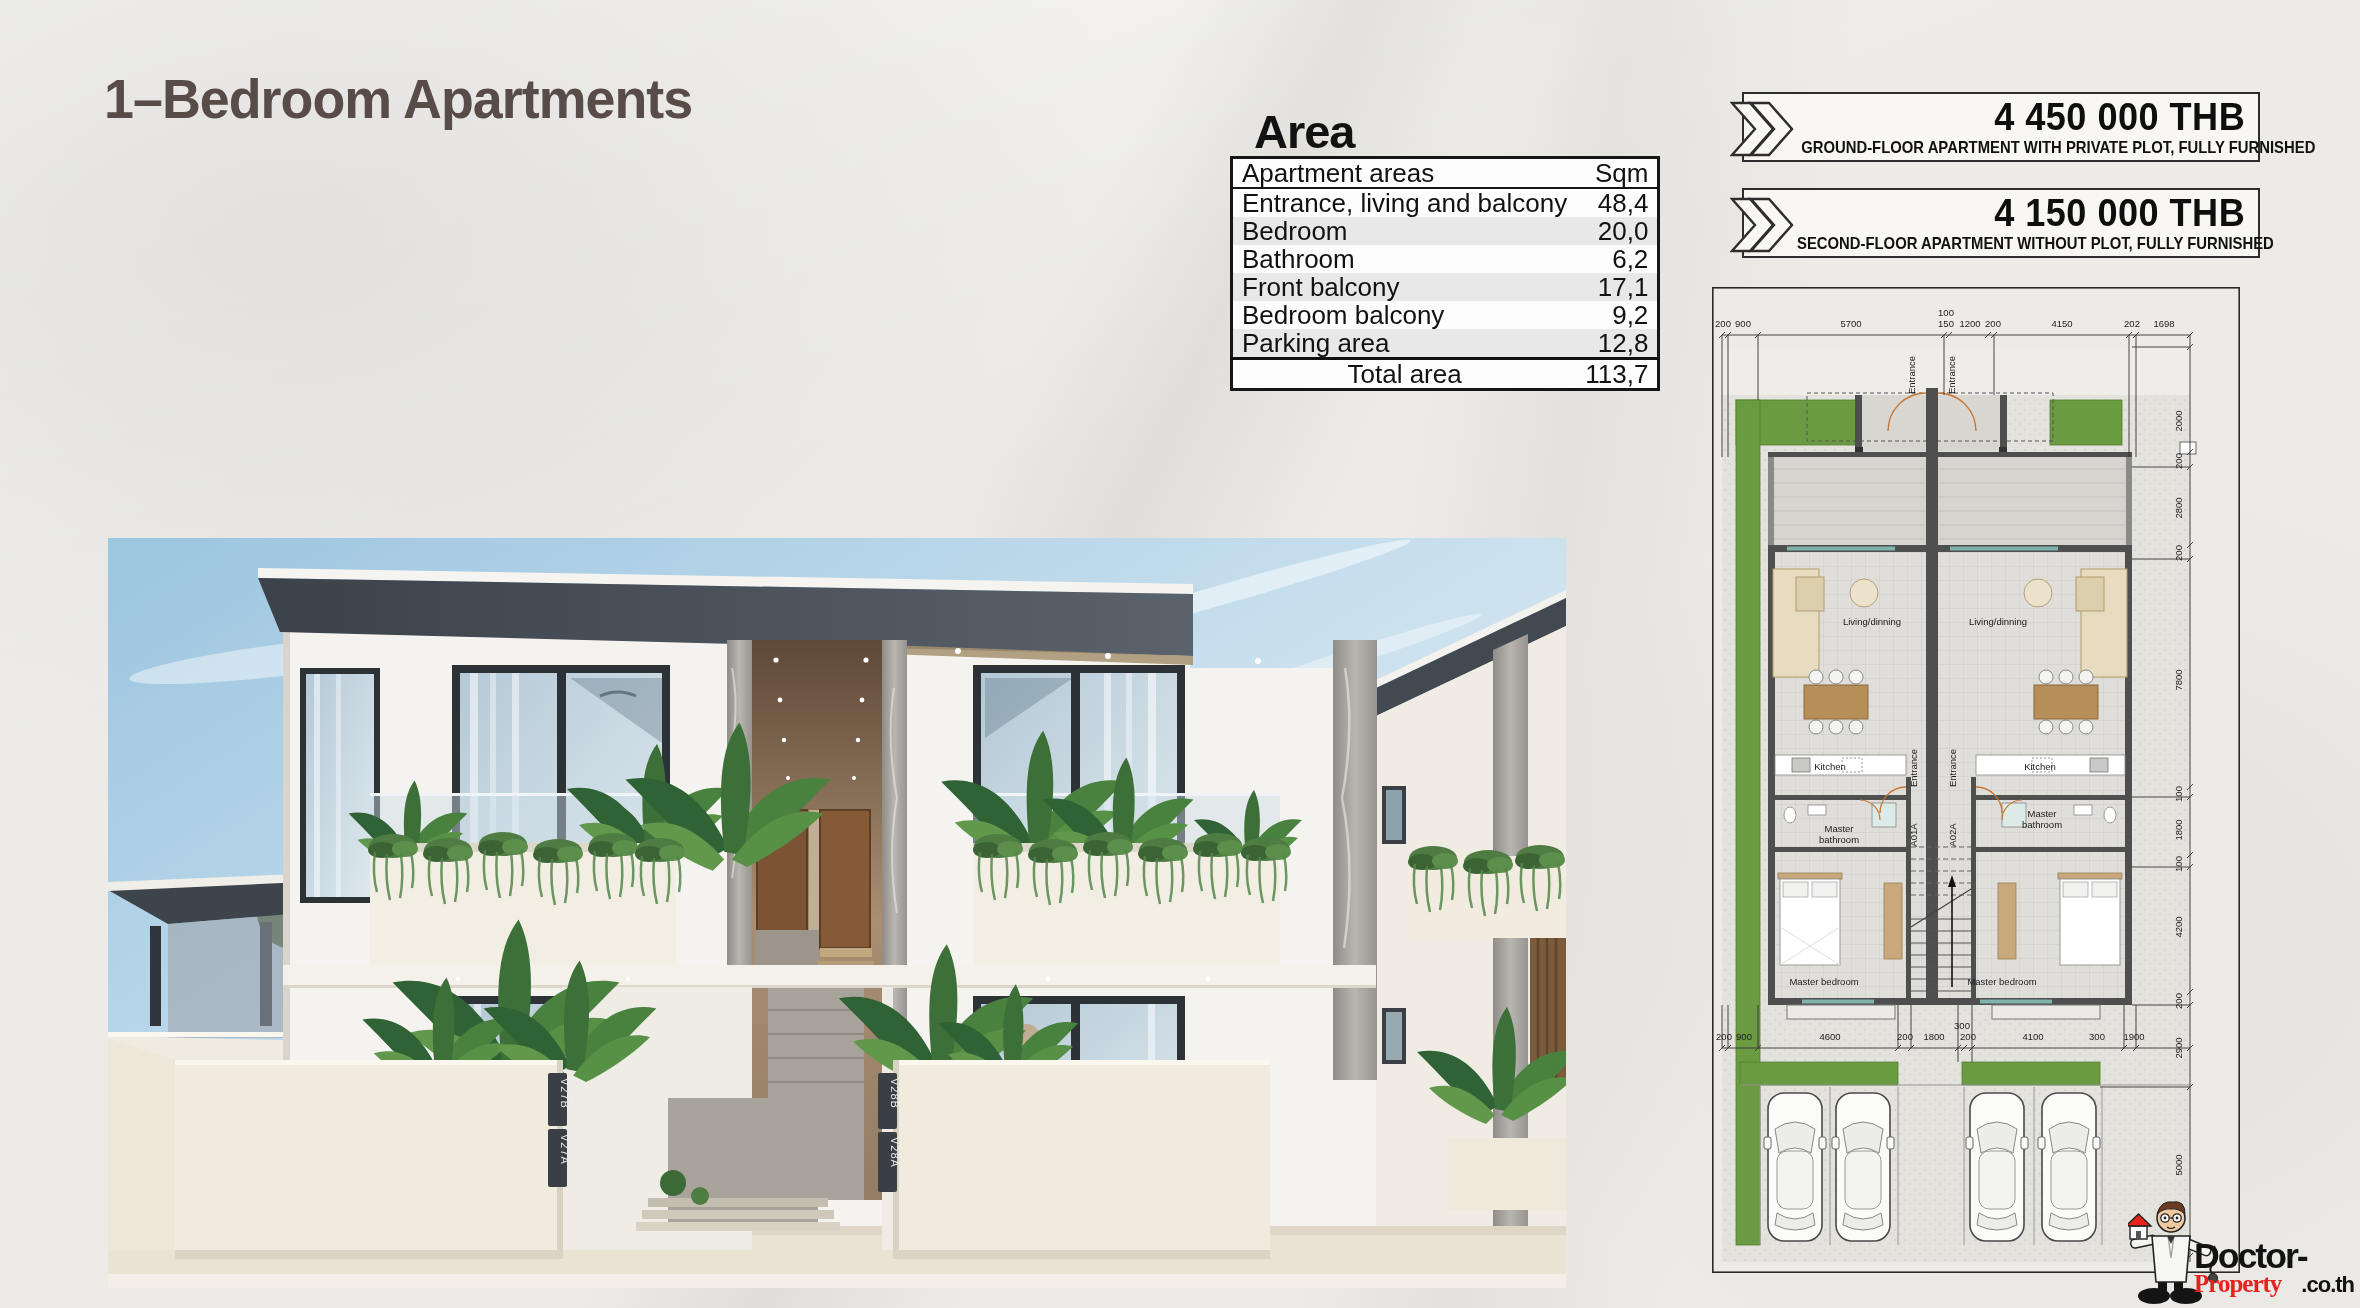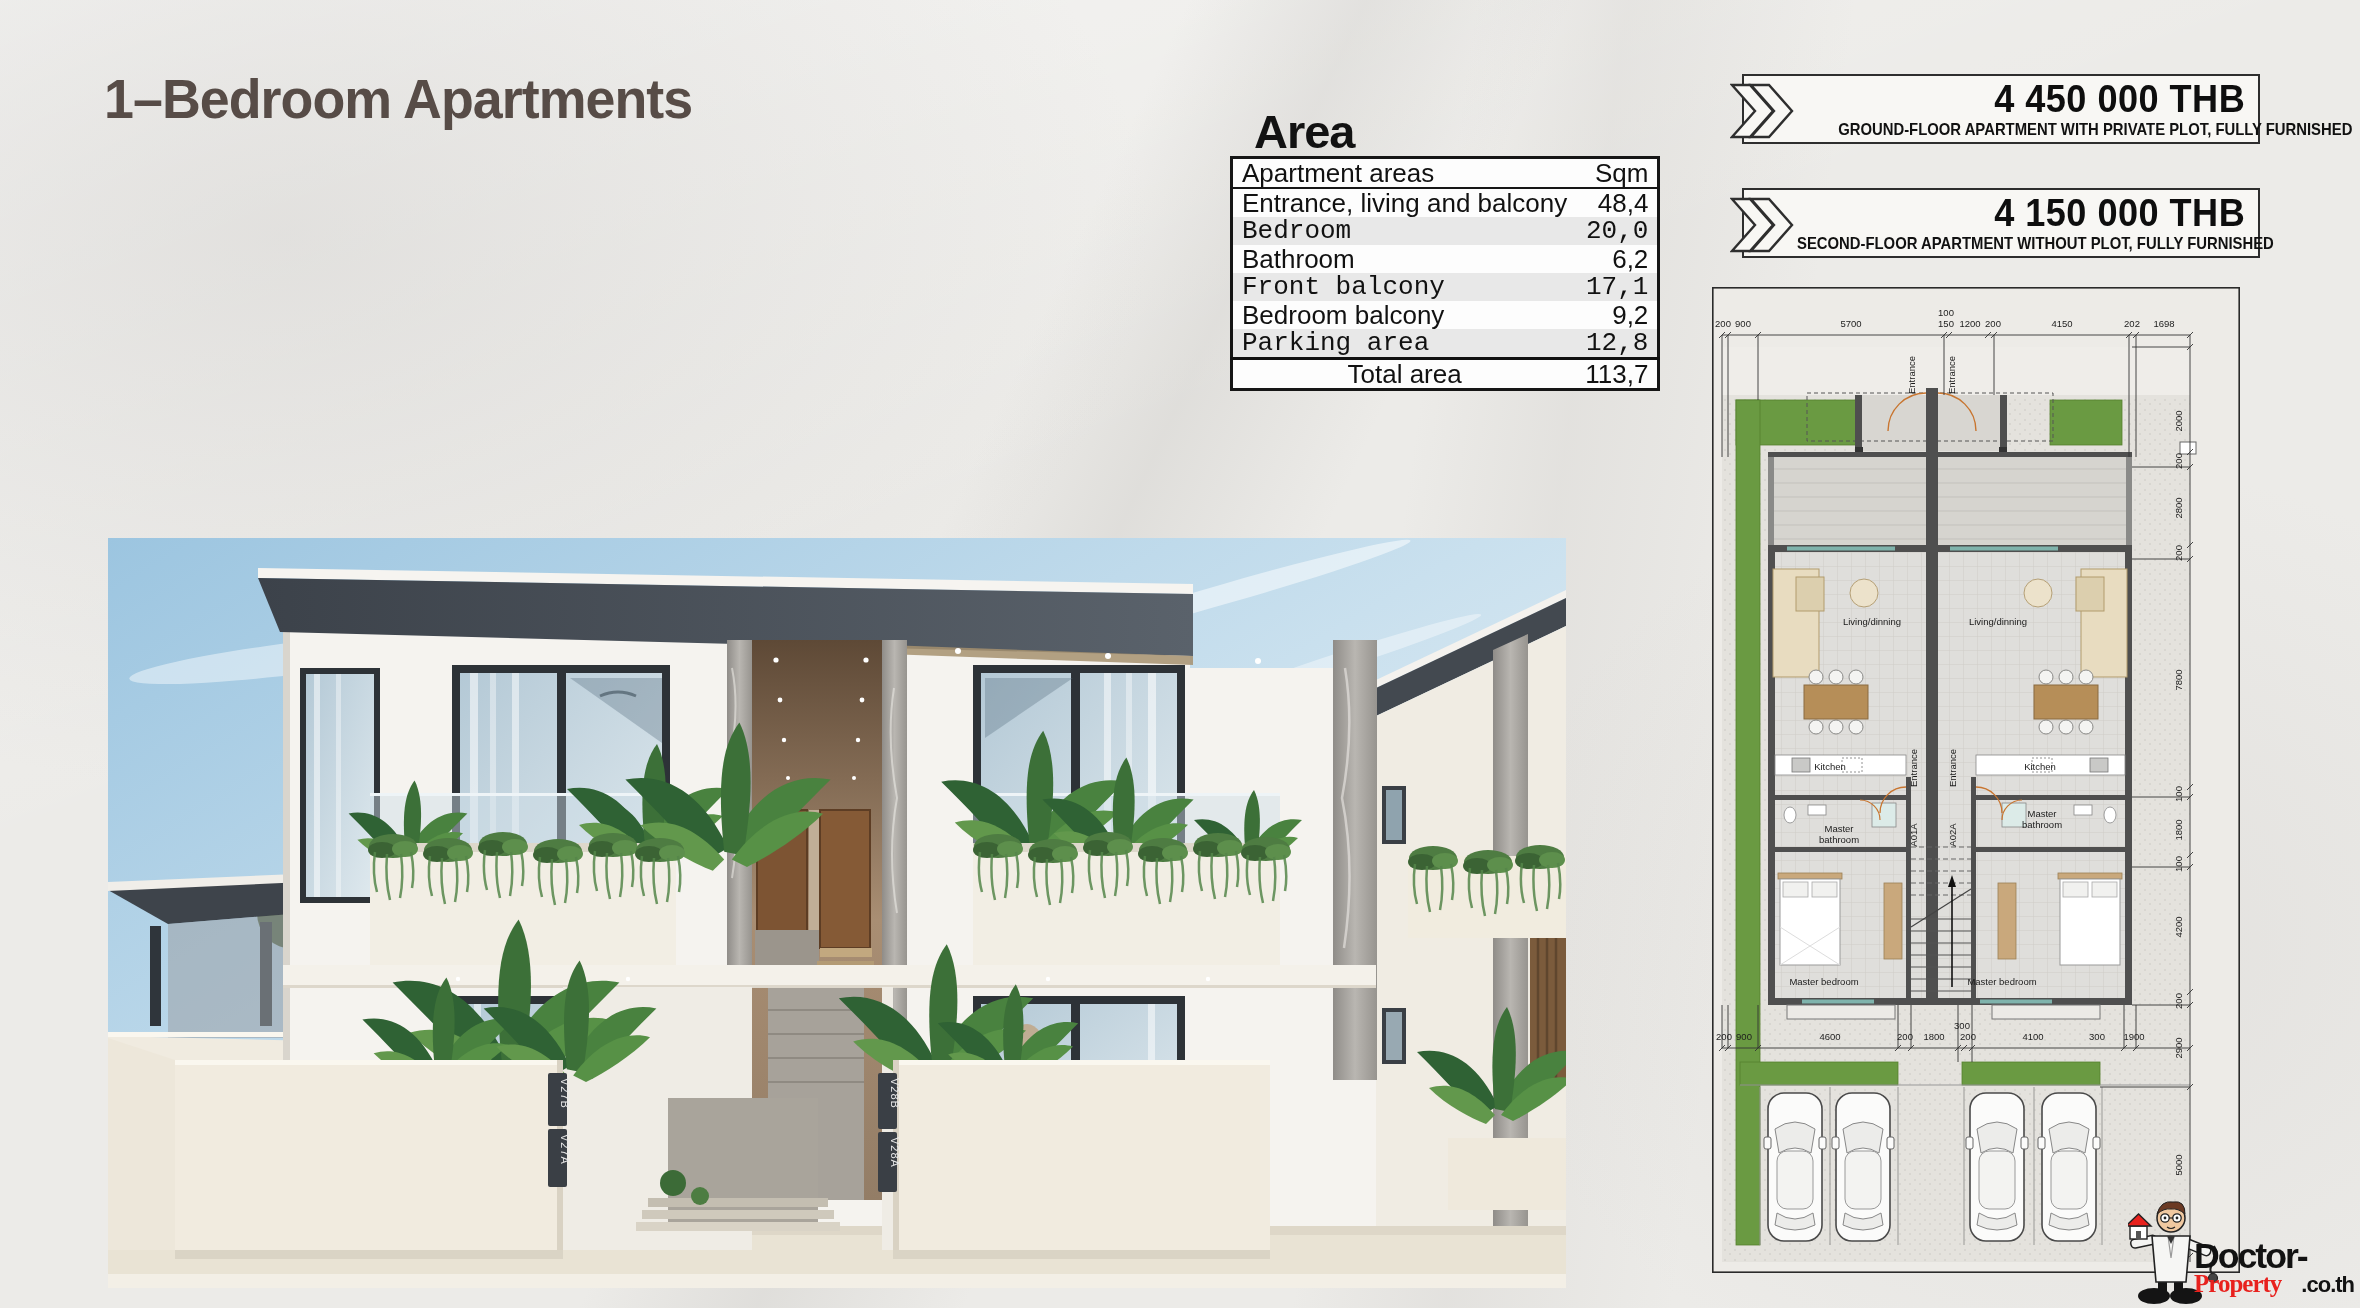--- a/index.html
+++ b/index.html
@@ -23,38 +23,38 @@
     position:absolute; left:1238px; top:88px; margin:16px;
     font-size:47px; font-weight:bold; color:#121212; letter-spacing:-1px;
   }
   table.area{
     position:absolute; left:1230px; top:156px; width:346px;
     border-collapse:collapse; background:#fdfdfd;
     border:3px solid #161616; font-size:26px; color:#111;
   }
   table.area td{padding:2px 9px; line-height:24px; white-space:nowrap;}
   table.area td.val{text-align:right;}
-  table.area tr.alt{background:#e8e8e8;font-family:Liberation Mono, monospace;}
+  table.area tr.alt{background:#e8e8e8;}
   table.area tr.head td{border-bottom:2.5px solid #161616;}
   table.area tr.total td{border-top:3.5px solid #111; background:#fdfdfd;text-align:center;}
   .offer{
     position:absolute; width:518px; height:70px; box-sizing:border-box;
     border:2.5px solid #2e2e2e; background:#f8f7f4;
     text-align:right; padding:3px 13px 0 0;
   }
   .offer .price{
     font-size:38px; font-weight:bold; color:#0e0e0e; letter-spacing:.5px;
     line-height:40px; display:inline-block; transform:scaleX(.95); transform-origin:right;
   }
   .offer .desc{
     font-size:16.5px; font-weight:bold; color:#111; white-space:nowrap;
     line-height:20px; display:inline-block; transform:scaleX(.90); transform-origin:right;
     letter-spacing:0px;
   }
-  .offer-1{left:1742px; top:74px;padding-left:37px;}
+  .offer-1{left:1742px; top:92px;}
   .offer-2{left:1742px; top:188px;}
   .chev{position:absolute; left:-14px; top:6px;}
   .photo{position:absolute; left:108px; top:538px;}
   .plan{position:absolute; left:1712px; top:287px;}
   .logo{position:absolute; left:2128px; top:1188px; width:232px; height:118px;}
   .logo-text{position:absolute; left:66px; top:50px; line-height:1;}
   .logo-line1{
     font-size:35px; font-weight:bold; color:#121212; letter-spacing:-2px;
     display:block; transform:scaleX(1.02); transform-origin:left;
   }

